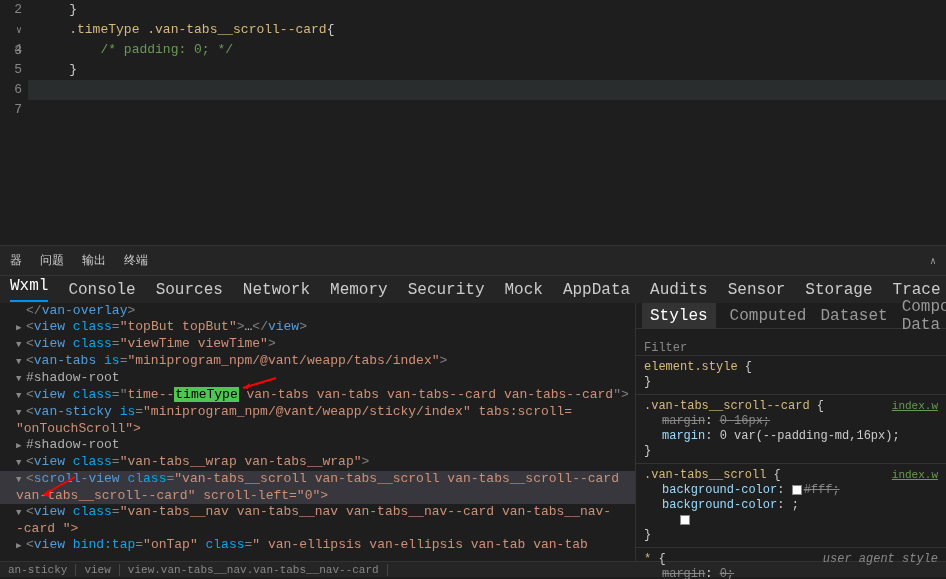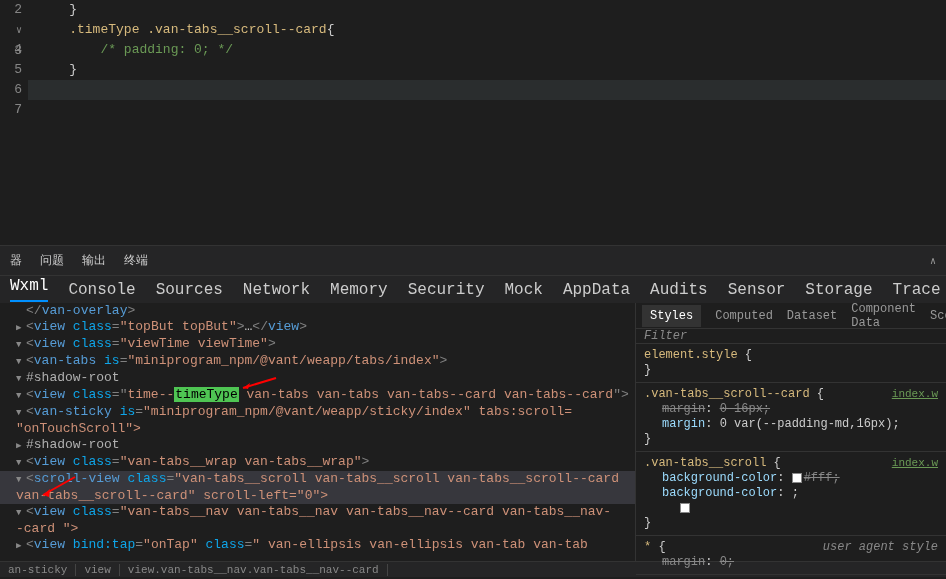--- a/index.html
+++ b/index.html
@@ -136,30 +136,30 @@
     }
     .styles-tabs {
       height: 26px;
       display: flex;
       align-items: center;
       padding: 0 6px;
       gap: 14px;
       background: #1e1e1e;
       border-bottom: 1px solid #333;
     }
-    .styles-tab { color: #999; cursor: pointer; font-size: 12px; }
+    .styles-tab { color: #999; cursor: pointer; font-size: 16px; }
     .styles-tab.active { color: #fff; background: #333; padding: 4px 8px; }
     .filter-bar {
       height: 22px;
       padding: 0 8px;
       display: flex;
       align-items: center;
       color: #888;
       border-bottom: 1px solid #333;
-      font-style: italic;
+      margin-top: 12px;
     }
     .css-rule { padding: 4px 8px; border-bottom: 1px solid #333; line-height: 15px; }
     .rule-selector { color: #d7ba7d; }
     .rule-brace { color: #ccc; }
     .rule-link { float: right; color: #6a9955; text-decoration: underline; font-size: 11px; }
     .rule-prop { padding-left: 18px; }
     .prop-name { color: #9cdcfe; }
     .prop-value { color: #cccccc; }
     .strikethrough { text-decoration: line-through; color: #888; }
     .color-swatch { display: inline-block; width: 10px; height: 10px; border: 1px solid #888; vertical-align: middle; margin-right: 2px; }

